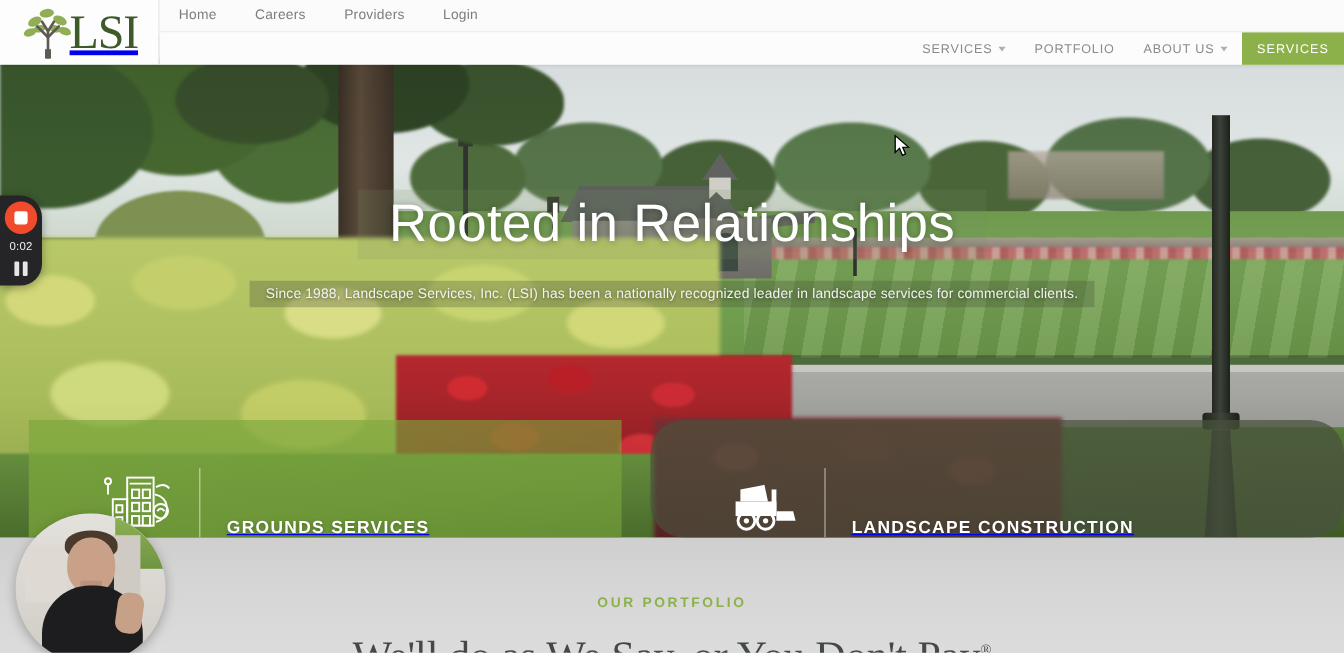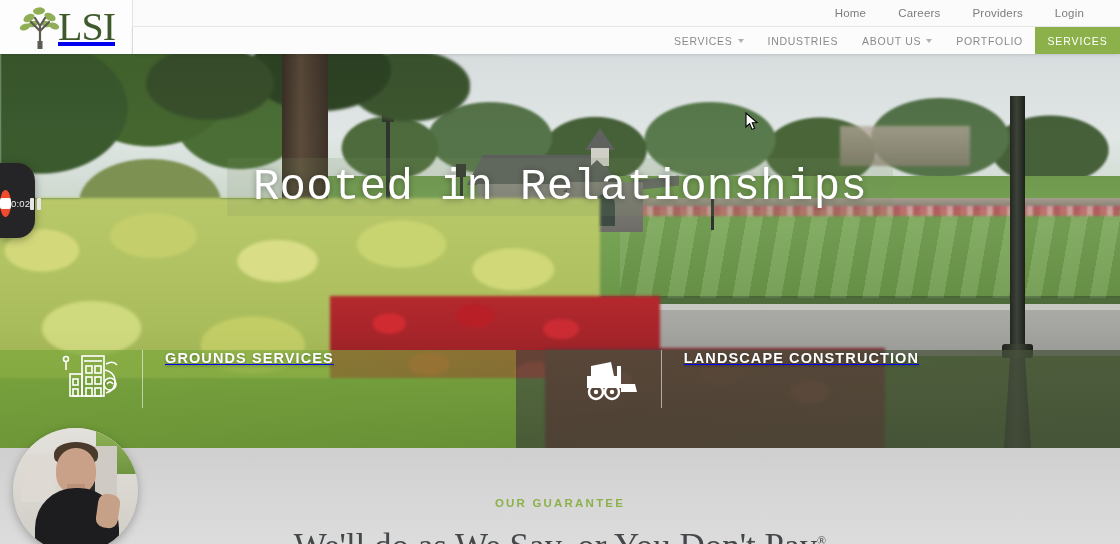--- a/index.html
+++ b/index.html
@@ -26,21 +26,21 @@
   .logo-text {
     font-family:"Liberation Serif", serif;
     font-size:40px; letter-spacing:-1px; color:#3e5a2b; line-height:1;
     margin-left:-3px;
   }
 
   .utility-bar {
     position:absolute; top:0; left:133px; width:987px; height:27px;
     background:#fbfbfb;
     border-bottom:1px solid #ececec;
-    display:flex; align-items:center; justify-content:flex-end;
+    display:flex; align-items:center; 
     padding-right:20px;
   }
   .utility-bar a {
     font-size:11.5px; color:#7d7d7d; text-decoration:none;
     padding:0 16px; letter-spacing:.2px;
   }
 
   .main-nav {
     position:absolute; top:27px; left:133px; width:987px; height:27px;
     background:#fcfcfc;
@@ -260,45 +260,45 @@
     position:absolute; inset:0;
     background:linear-gradient(180deg, rgba(0,0,0,.08) 0%, rgba(0,0,0,0) 22%, rgba(0,0,0,0) 70%, rgba(0,0,0,.10) 100%);
   }
 
   .hero-text {
     position:absolute; left:0; top:0; width:1120px; height:400px;
     display:flex; flex-direction:column; align-items:center;
     padding-top:110px; z-index:8;
   }
   .hero-title {
-    font-family:Liberation Mono, monospace;
+    font-family:Liberation Sans, sans-serif;
     font-size:44px; color:#ffffff; font-weight:400;
     letter-spacing:.3px;
     text-shadow:0 1px 6px rgba(0,0,0,.35);
     padding:4px 26px;
     background:rgba(120,140,95,.17);
   }
   .hero-sub {
     margin-top:18px;
     font-size:11.5px; color:#f3f3ef; letter-spacing:.15px;
     background:rgba(70,80,55,.30);
     padding:5px 14px;
     text-shadow:0 1px 3px rgba(0,0,0,.45);
   }
 
   
   .cards {
     position:absolute; left:0; top:350px; width:1120px; height:98px;
     display:flex; z-index:12;
   }
   .card {
-    display:flex; align-items:flex-start; position:relative; overflow:hidden;
+    display:flex; align-items:flex-end; position:relative; overflow:hidden;margin-left:24px;
   }
   .card-left  { width:560px; background:linear-gradient(90deg, rgba(124,168,60,.72), rgba(124,168,60,.58)); }
-  .card-right { width:656px; background:linear-gradient(90deg, rgba(72,82,60,.66), rgba(72,82,60,.74)); }
+  .card-right { width:656px; background:linear-gradient(90deg, rgba(72,82,60,.66), rgba(72,82,60,.74));border-radius:28px; }
 
   .card-icon { width:60px; height:56px; flex:none; }
   .card-divider { width:1px; height:58px; background:rgba(255,255,255,.55); }
   .card-text { padding-left:22px; }
   .card-title {
     font-size:14.5px; font-weight:bold; color:#ffffff; letter-spacing:1.1px;
     text-shadow:0 1px 3px rgba(0,0,0,.30);
   }
   .card-sub {
     margin-top:6px; font-size:11.5px; font-weight:bold; color:#f4f4f0;
@@ -324,21 +324,21 @@
     margin-top:18px;
     font-family:"Liberation Serif", serif;
     font-size:35px; color:#44484a; font-weight:400; white-space:nowrap;
   }
   .guarantee-head sup { font-size:12px; vertical-align:super; }
 
   
   .recorder {
     position:absolute; left:0px; top:163px; width:35px; height:75px;
     background:#252527; border-radius:0 18px 18px 0;
-    display:flex; flex-direction:row; align-items:center;
+    display:flex; flex-direction:column; align-items:center;
     z-index:60; box-shadow:0 2px 8px rgba(0,0,0,.35);
   }
   .rec-stop {
     width:27px; height:27px; border-radius:50%;
     background:#ef4b2c; margin-top:5px;
     display:flex; align-items:center; justify-content:center;
   }
   .rec-stop-inner { width:11px; height:11px; background:#ffffff; border-radius:2px; }
   .rec-time { color:#f0f0f0; font-size:9.5px; margin-top:5px; letter-spacing:.2px; }
   .rec-pause { margin-top:7px; display:flex; gap:3px; }
@@ -420,20 +420,21 @@
 
     <div class="lamp-big-shaft"></div>
     <div class="lamp-big-collar"></div>
     <div class="lamp-big-base"></div>
 
     <div class="hero-vignette"></div>
   </div>
 
   <div class="hero-text">
     <div class="hero-title">Rooted in Relationships</div>
+    <div class="hero-sub">Since 1988, Landscape Services, Inc. (LSI) has been a nationally recognized leader in landscape services for commercial clients.</div>
   </div>
 </div>
 
 <div class="cards">
 
   <a class="card card-left" href="#">
     <span class="card-icon">
       <svg viewBox="0 0 60 56" width="60" height="56" fill="none" stroke="#ffffff" stroke-width="1.6">
         <rect x="22" y="6" width="22" height="40"></rect>
         <line x1="24" y1="11" x2="42" y2="11"></line>
@@ -478,21 +479,21 @@
       </svg>
     </span>
     <span class="card-divider"></span>
     <span class="card-text">
       <span class="card-title" style="display:block">LANDSCAPE CONSTRUCTION</span>
     </span>
   </a>
 </div>
 
 <div class="guarantee">
-  <div class="guarantee-eyebrow">OUR GUARANTEE</div>
+  <div class="guarantee-eyebrow">OUR PORTFOLIO</div>
   <div class="guarantee-head">
     <span>We'll do as We Say, or You Don't Pay</span><sup>®</sup>
   </div>
 </div>
 
 <div class="header">
 
   <a class="logo-box" href="#">
     <span class="logo-inner">
       <span class="logo-tree">
@@ -526,28 +527,25 @@
     <a href="#">Providers</a>
     <a href="#">Login</a>
   </div>
 
   <div class="main-nav">
     <a class="nav-item" href="#">
       <span>SERVICES</span>
       <i class="caret"></i>
     </a>
     <a class="nav-item" href="#">
-      <span>INDUSTRIES</span>
+      <span>PORTFOLIO</span>
     </a>
     <a class="nav-item" href="#">
       <span>ABOUT US</span>
       <i class="caret"></i>
-    </a>
-    <a class="nav-item" href="#">
-      <span>PORTFOLIO</span>
     </a>
     <a class="nav-contact" href="#">SERVICES</a>
   </div>
 </div>
 
 <div class="recorder">
   <div class="rec-stop">
     <div class="rec-stop-inner"></div>
   </div>
   <div class="rec-time">0:02</div>

